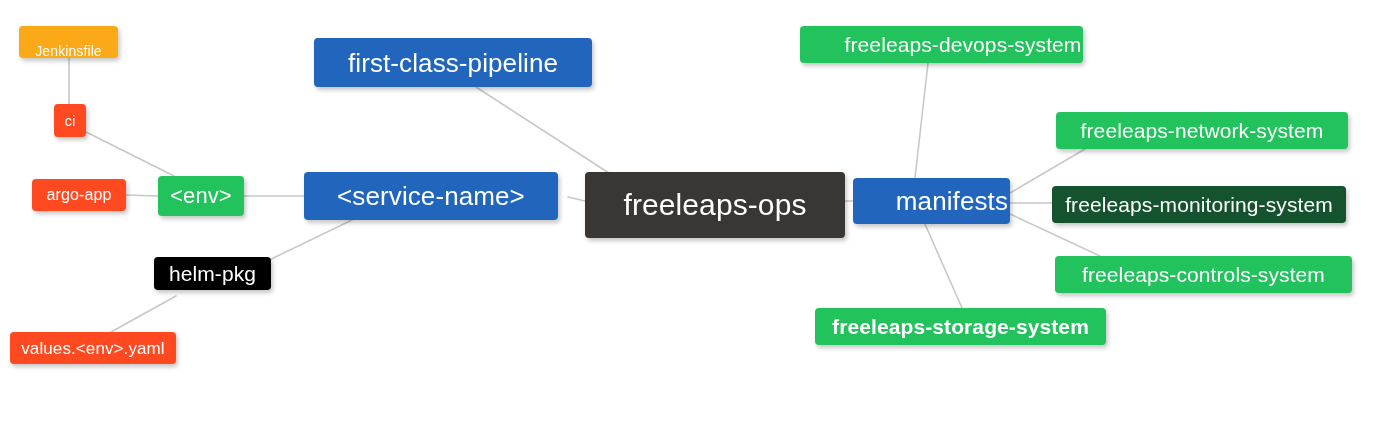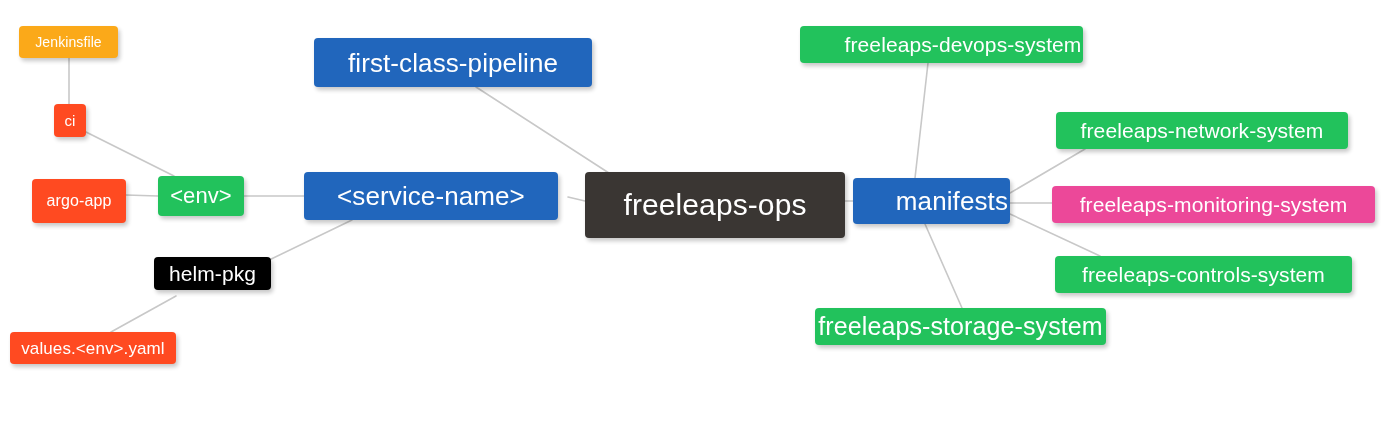--- a/index.html
+++ b/index.html
@@ -42,21 +42,21 @@
     z-index: 2;
   }
   .node span {
     display: block;
     padding: 0 2px;
   }
   
   .c-root   { background: #3a3633; }
   .c-blue   { background: #2166bc; }
   .c-green  { background: #22c25c; }
-  .c-orange { background: #fba919; }
+  .c-orange { background: #fba919; align-items: flex-end; }
   .c-red    { background: #ff4a21; }
 </style>
 </head>
 <body>
 
 <div id="canvas">
   <svg id="edge-layer" viewBox="0 0 1390 421" width="1390" height="421" xmlns="http://www.w3.org/2000/svg">
       <line x1="585" y1="201" x2="568" y2="197" stroke="#c8c8c8" stroke-width="1.6" stroke-linecap="round"></line>
       <line x1="612" y1="175" x2="476" y2="87" stroke="#c8c8c8" stroke-width="1.6" stroke-linecap="round"></line>
       <line x1="314" y1="196" x2="244" y2="196" stroke="#c8c8c8" stroke-width="1.6" stroke-linecap="round"></line>
@@ -84,41 +84,41 @@
       </div>
       <div class="node c-green" style="left: 158px; top: 176px; width: 86px; height: 40px; font-size: 22px; background: rgb(34, 194, 92);">
         <span>&lt;env&gt;</span>
       </div>
       <div class="node c-red" style="left: 54px; top: 104px; width: 32px; height: 33px; font-size: 15px; background: rgb(255, 74, 33);">
         <span>ci</span>
       </div>
       <div class="node c-orange" style="left: 19px; top: 26px; width: 99px; height: 32px; font-size: 14px; background: rgb(251, 169, 25);">
         <span>Jenkinsfile</span>
       </div>
-      <div class="node c-red" style="left: 32px; top: 179px; width: 94px; height: 44px; font-size: 16px; background: rgb(255, 74, 33);">
+      <div class="node c-red" style="left: 32px; top: 179px; width: 94px; height: 32px; font-size: 16px; background: rgb(255, 74, 33);">
         <span>argo-app</span>
       </div>
       <div class="node c-green" style="left: 148px; top: 257px; width: 117px; height: 33px; font-size: 21px; background: #000000; margin-left: 6px;">
         <span>helm-pkg</span>
       </div>
       <div class="node c-red" style="left: 10px; top: 332px; width: 166px; height: 32px; font-size: 17px; background: rgb(255, 74, 33);">
         <span>values.&lt;env&gt;.yaml</span>
       </div>
       <div class="node c-blue" style="left: 853px; top: 178px; width: 157px; height: 46px; font-size: 26px; background: rgb(33, 102, 188); justify-content: flex-end;">
         <span>manifests</span>
       </div>
       <div class="node c-green" style="left: 800px; top: 26px; width: 283px; height: 37px; font-size: 21px; background: rgb(34, 194, 92); padding-left: 43px;">
         <span>freeleaps-devops-system</span>
       </div>
       <div class="node c-green" style="left: 1056px; top: 112px; width: 292px; height: 37px; font-size: 21px; background: rgb(34, 194, 92);">
         <span>freeleaps-network-system</span>
       </div>
-      <div class="node c-green" style="left: 1052px; top: 186px; width: 323px; height: 37px; font-size: 21px; background: #ec4899;">
+      <div class="node c-green" style="left: 1052px; top: 186px; width: 294px; height: 37px; font-size: 21px; background: #14532d;">
         <span>freeleaps-monitoring-system</span>
       </div>
       <div class="node c-green" style="left: 1055px; top: 256px; width: 297px; height: 37px; font-size: 21px; background: rgb(34, 194, 92);">
         <span>freeleaps-controls-system</span>
       </div>
-      <div class="node c-green" style="left: 815px; top: 308px; width: 291px; height: 37px; font-size: 25px; background: rgb(34, 194, 92);">
+      <div class="node c-green" style="left: 815px; top: 308px; width: 291px; height: 37px; font-size: 21px; background: rgb(34, 194, 92); font-weight: bold;">
         <span>freeleaps-storage-system</span>
       </div>
     </div>
 </div>
 
 </body></html>

